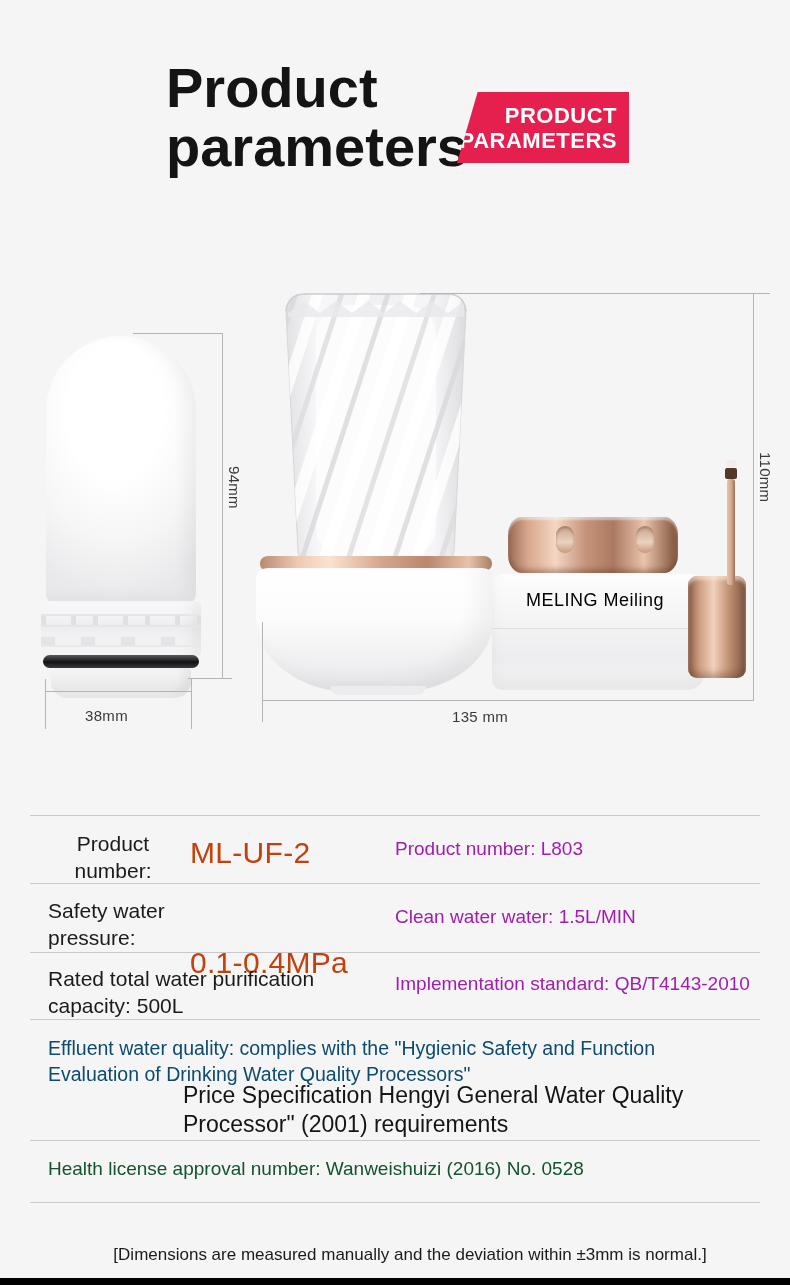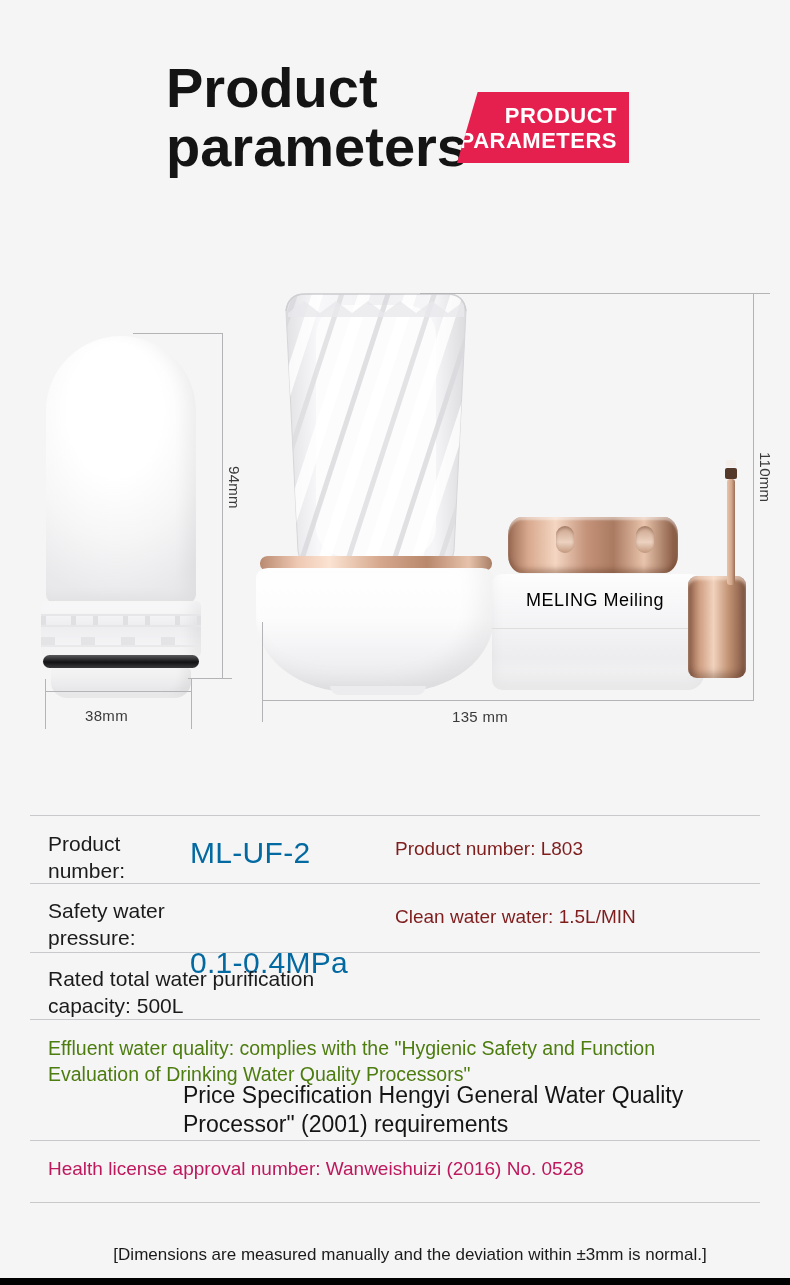--- a/index.html
+++ b/index.html
@@ -128,37 +128,37 @@
   .lever-cap { position: absolute; left: 726px; top: 460px; width: 10px; height: 7px; background: #f4eeea; border-radius: 2px; }
 
   
   .tline { position: absolute; left: 30px; width: 730px; height: 1px; background: #c9c9cb; }
   .spec-label {
     position: absolute; left: 48px;
     font-size: 21px; line-height: 27px; font-weight: 500; color: #1b1b1b;
   }
   .spec-value {
     position: absolute; left: 190px;
-    font-size: 30px; color: #0369a1; font-weight: 400; letter-spacing: 0.3px;
+    font-size: 30px; color: #c2410c; font-weight: 400; letter-spacing: 0.3px;
   }
   .spec-right {
     position: absolute; left: 395px;
-    font-size: 19px; color: #7f1d1d;
+    font-size: 19px; color: #a21caf;
   }
   .effluent {
     position: absolute; left: 48px; top: 1035px; width: 678px;
-    font-size: 19.5px; line-height: 26px; color: #4d7c0f;
+    font-size: 19.5px; line-height: 26px; color: #0c4a6e;
   }
   .price-spec {
     position: absolute; left: 183px; top: 1081px; width: 560px;
     font-size: 23px; line-height: 29px; color: #151515;
   }
   .health {
     position: absolute; left: 48px; top: 1158px;
-    font-size: 19px; color: #be185d;
+    font-size: 19px; color: #14532d;
   }
   .footer-note {
     position: absolute; left: 0; top: 1245px; width: 100%;
     text-align: center; font-size: 17px; color: #1b1b1b; padding-left: 30px;
   }
   .bottom-bar {
     position: absolute; left: 0; bottom: 0; width: 100%; height: 7px; background: #010101;
   }
 </style>
 </head>
@@ -252,29 +252,30 @@
   <div class="dim-line" style="left:262px; top:622px; width:1px; height:100px;"></div>
   <div class="dim-label" style="left:430px; top:708px; width:100px; text-align:center;">135 mm</div>
 
   <div class="tline" style="top:815px;"></div>
   <div class="tline" style="top:883px;"></div>
   <div class="tline" style="top:952px;"></div>
   <div class="tline" style="top:1019px;"></div>
   <div class="tline" style="top:1140px;"></div>
   <div class="tline" style="top:1202px;"></div>
 
-  <div class="spec-label" style="top:830px; width:130px;">Product number:</div>
+  <div class="spec-label" style="top:830px; width:130px;text-align:center;">Product number:</div>
   <div class="spec-value" style="top:836px;">ML-UF-2</div>
   <div class="spec-right" style="top:838px;">Product number: L803</div>
 
   <div class="spec-label" style="top:897px; width:130px;">Safety water pressure:</div>
   <div class="spec-value" style="top:903px;margin-top:43px;">0.1-0.4MPa</div>
   <div class="spec-right" style="top:906px;">Clean water water: 1.5L/MIN</div>
 
   <div class="spec-label" style="top:965px; width:285px;">Rated total water purification capacity: 500L</div>
+  <div class="spec-right" style="top:973px; width:365px;">Implementation standard: QB/T4143-2010</div>
 
   <div class="effluent">Effluent water quality: complies with the "Hygienic Safety and Function Evaluation of Drinking Water Quality Processors"</div>
   <div class="price-spec">Price Specification Hengyi General Water Quality Processor" (2001) requirements</div>
   <div class="health">Health license approval number: Wanweishuizi (2016) No. 0528</div>
 
   <div class="footer-note">[Dimensions are measured manually and the deviation within ±3mm is normal.]</div>
   <div class="bottom-bar"></div>
 </div>
 
 </body></html>

